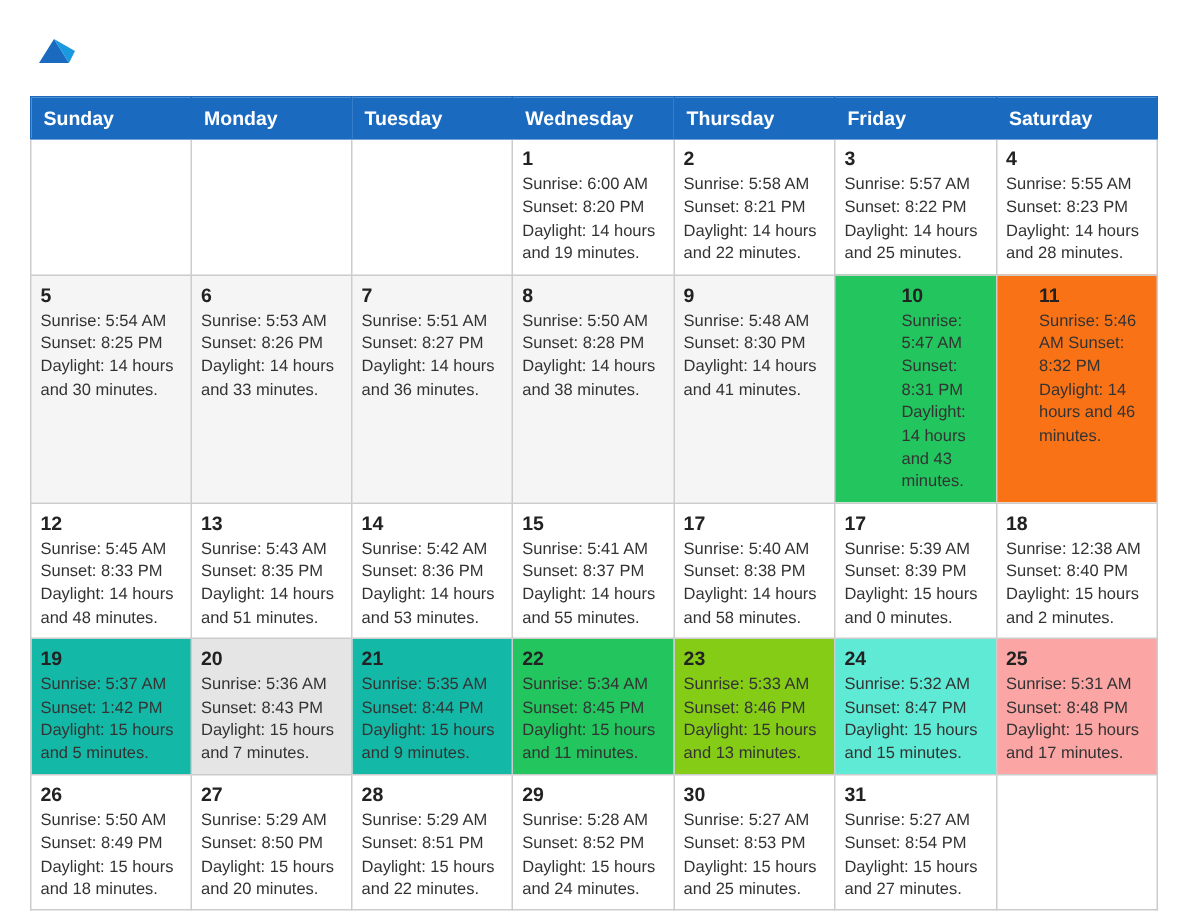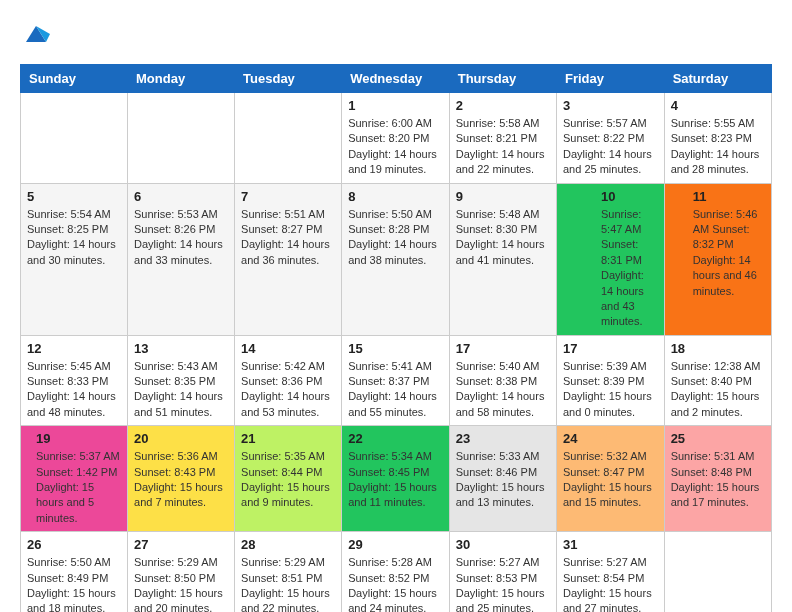--- a/index.html
+++ b/index.html
@@ -249,56 +249,56 @@
         </td>
         <td>
           <div class="day-num">18</div>
           <div class="day-info">Sunrise: 12:38 AM
 Sunset: 8:40 PM
 Daylight: 15 hours
 and 2 minutes.</div>
         </td>
       </tr>
       <tr>
-        <td style="background: #ec4899; padding-left: 15px;">
+        <td style="background: #14b8a6;">
           <div class="day-num">19</div>
           <div class="day-info">Sunrise: 5:37 AM
 Sunset: 1:42 PM
 Daylight: 15 hours
 and 5 minutes.</div>
         </td>
-        <td style="background: #fde047;">
+        <td style="background: #e5e5e5;">
           <div class="day-num">20</div>
           <div class="day-info">Sunrise: 5:36 AM
 Sunset: 8:43 PM
 Daylight: 15 hours
 and 7 minutes.</div>
         </td>
-        <td style="background: #bef264;">
+        <td style="background: #14b8a6;">
           <div class="day-num">21</div>
           <div class="day-info">Sunrise: 5:35 AM
 Sunset: 8:44 PM
 Daylight: 15 hours
 and 9 minutes.</div>
         </td>
         <td style="background: #22c55e;">
           <div class="day-num">22</div>
           <div class="day-info">Sunrise: 5:34 AM
 Sunset: 8:45 PM
 Daylight: 15 hours
 and 11 minutes.</div>
         </td>
-        <td style="background: #e5e5e5;">
+        <td style="background: #84cc16;">
           <div class="day-num">23</div>
           <div class="day-info">Sunrise: 5:33 AM
 Sunset: 8:46 PM
 Daylight: 15 hours
 and 13 minutes.</div>
         </td>
-        <td style="background: #fdba74;">
+        <td style="background: #5eead4;">
           <div class="day-num">24</div>
           <div class="day-info">Sunrise: 5:32 AM
 Sunset: 8:47 PM
 Daylight: 15 hours
 and 15 minutes.</div>
         </td>
         <td style="background: #fca5a5;">
           <div class="day-num">25</div>
           <div class="day-info">Sunrise: 5:31 AM
 Sunset: 8:48 PM

